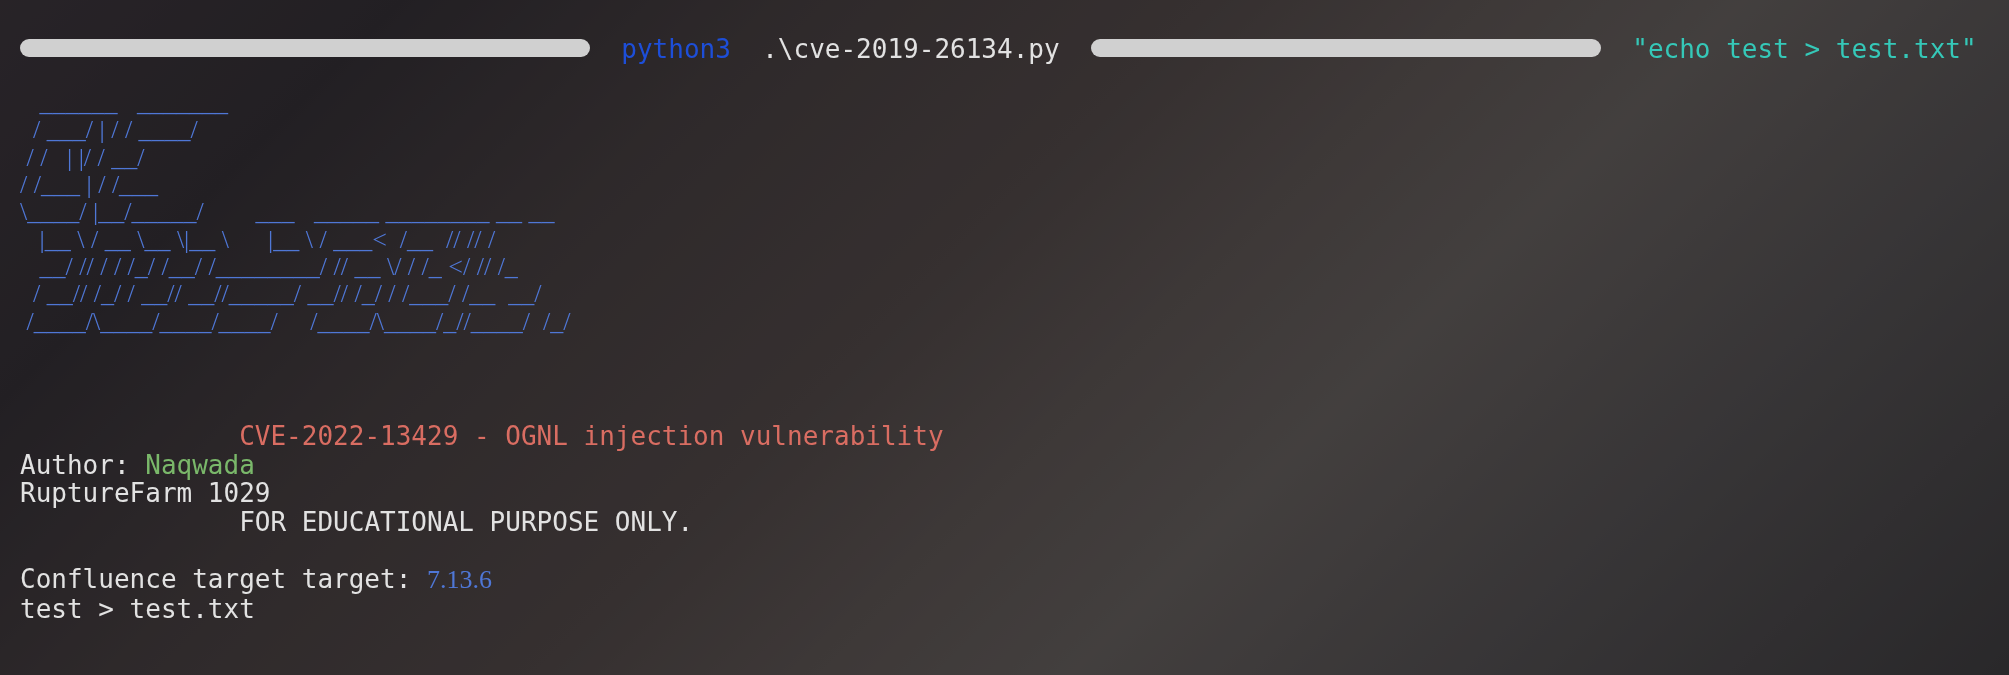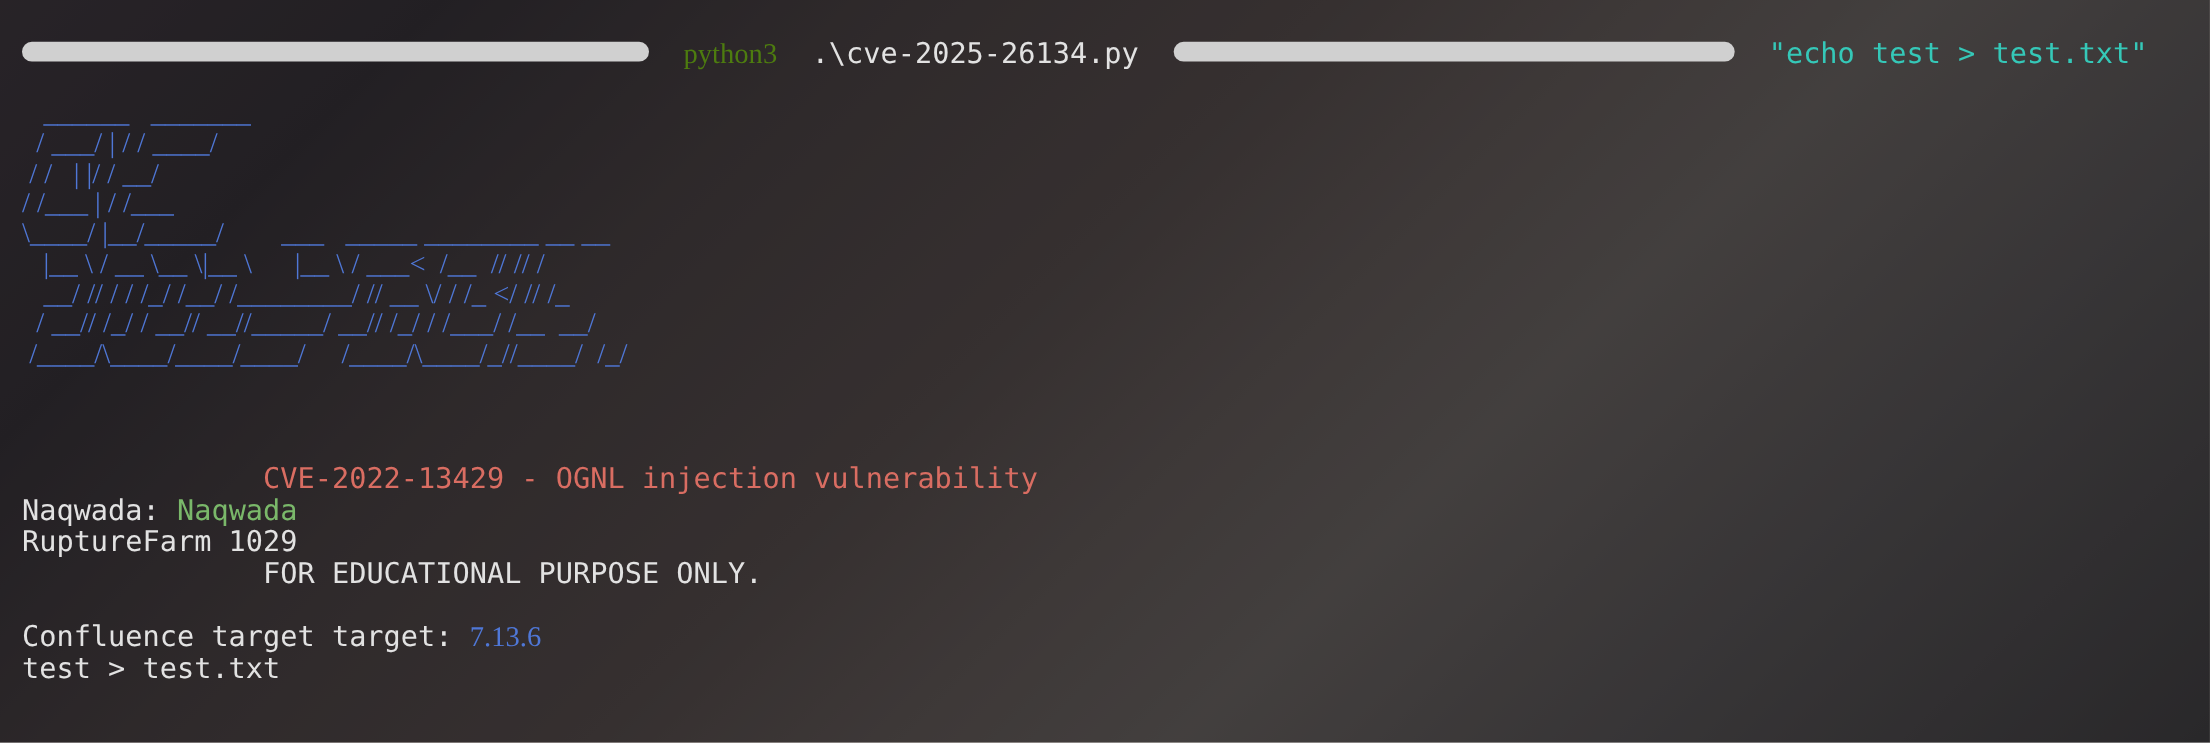--- a/index.html
+++ b/index.html
@@ -6,52 +6,52 @@
   body{
     width:2009px;height:675px;
     background:linear-gradient(135deg,#4a3f42 0%,#3d3638 15%,#5a4e4a 30%,#6b5d56 45%,#7d7168 55%,#8a8178 65%,#6f6a66 80%,#4d4a48 100%);
     position:relative;overflow:hidden;
     font-family:"DejaVu Sans Mono","Consolas","Menlo",monospace;
     font-size:26px;line-height:1.1;
     color:#d9d9d9;
   }
   .overlay{position:absolute;inset:0;background:rgba(15,15,20,0.58);}
   .term{position:absolute;left:20px;top:6px;right:20px;white-space:pre;}
-  .yellow{color:#4d7c0f;font-family:Liberation Serif, serif;}
+  .yellow{color:#1d4ed8;}
   .teal  {color:#35c8b8;}
   .white {color:#e2e2e2;}
   .blue  {color:#4f77d6;font-family:Liberation Serif, serif;}
   .red   {color:#d96d62;}
   .green {color:#7ab86a;text-align:center;}
   .redact{
     display:inline-block;height:18px;border-radius:9px;
     background:#d0d0d0;vertical-align:middle;margin-top:-4px;
   }
   .r1{width:570px;}
   .r2{width:510px;}
   .art{font-size:26px;line-height:1.05;margin-top:26px;}
   .gap{height:30px;}
 </style>
 </head>
 <body>
 
 <div class="overlay"></div>
 
 <div class="term">
-<span class="redact r1"></span>  <span class="yellow">python3</span>  <span class="white">.\cve-2025-26134.py</span>  <span class="redact r2"></span>  <span class="teal">"echo test &gt; test.txt"</span>
+<span class="redact r1"></span>  <span class="yellow">python3</span>  <span class="white">.\cve-2019-26134.py</span>  <span class="redact r2"></span>  <span class="teal">"echo test &gt; test.txt"</span>
 <div class="art blue">   ______   _______
   / ___/ | / / ____/
  / /   | |/ / __/
 / /___ | / /___
 \____/ |__/_____/        ___   _____ ________ __ __
    |__ \ / __ \__ \|__ \      |__ \ / ___&lt;  /__  // // /
    __/ // / / /_/ /__/ /________/ // __ \/ / /_ &lt;/ // /_
   / __// /_/ / __// __//_____/ __// /_/ / /___/ /__  __/
  /____/\____/____/____/     /____/\____/_//____/  /_/</div>
 <div class="gap"></div>
               <span class="red">CVE-2022-13429 - OGNL injection vulnerability</span>
-<span class="white">Naqwada: </span><span class="green">Naqwada</span>
+<span class="white">Author: </span><span class="green">Naqwada</span>
 <span class="white">RuptureFarm 1029</span>
               <span class="white">FOR EDUCATIONAL PURPOSE ONLY.</span>
 
 <span class="white">Confluence target target: </span><span class="blue">7.13.6</span>
 <span class="white">test &gt; test.txt</span>
 </div>
 
 </body></html>

